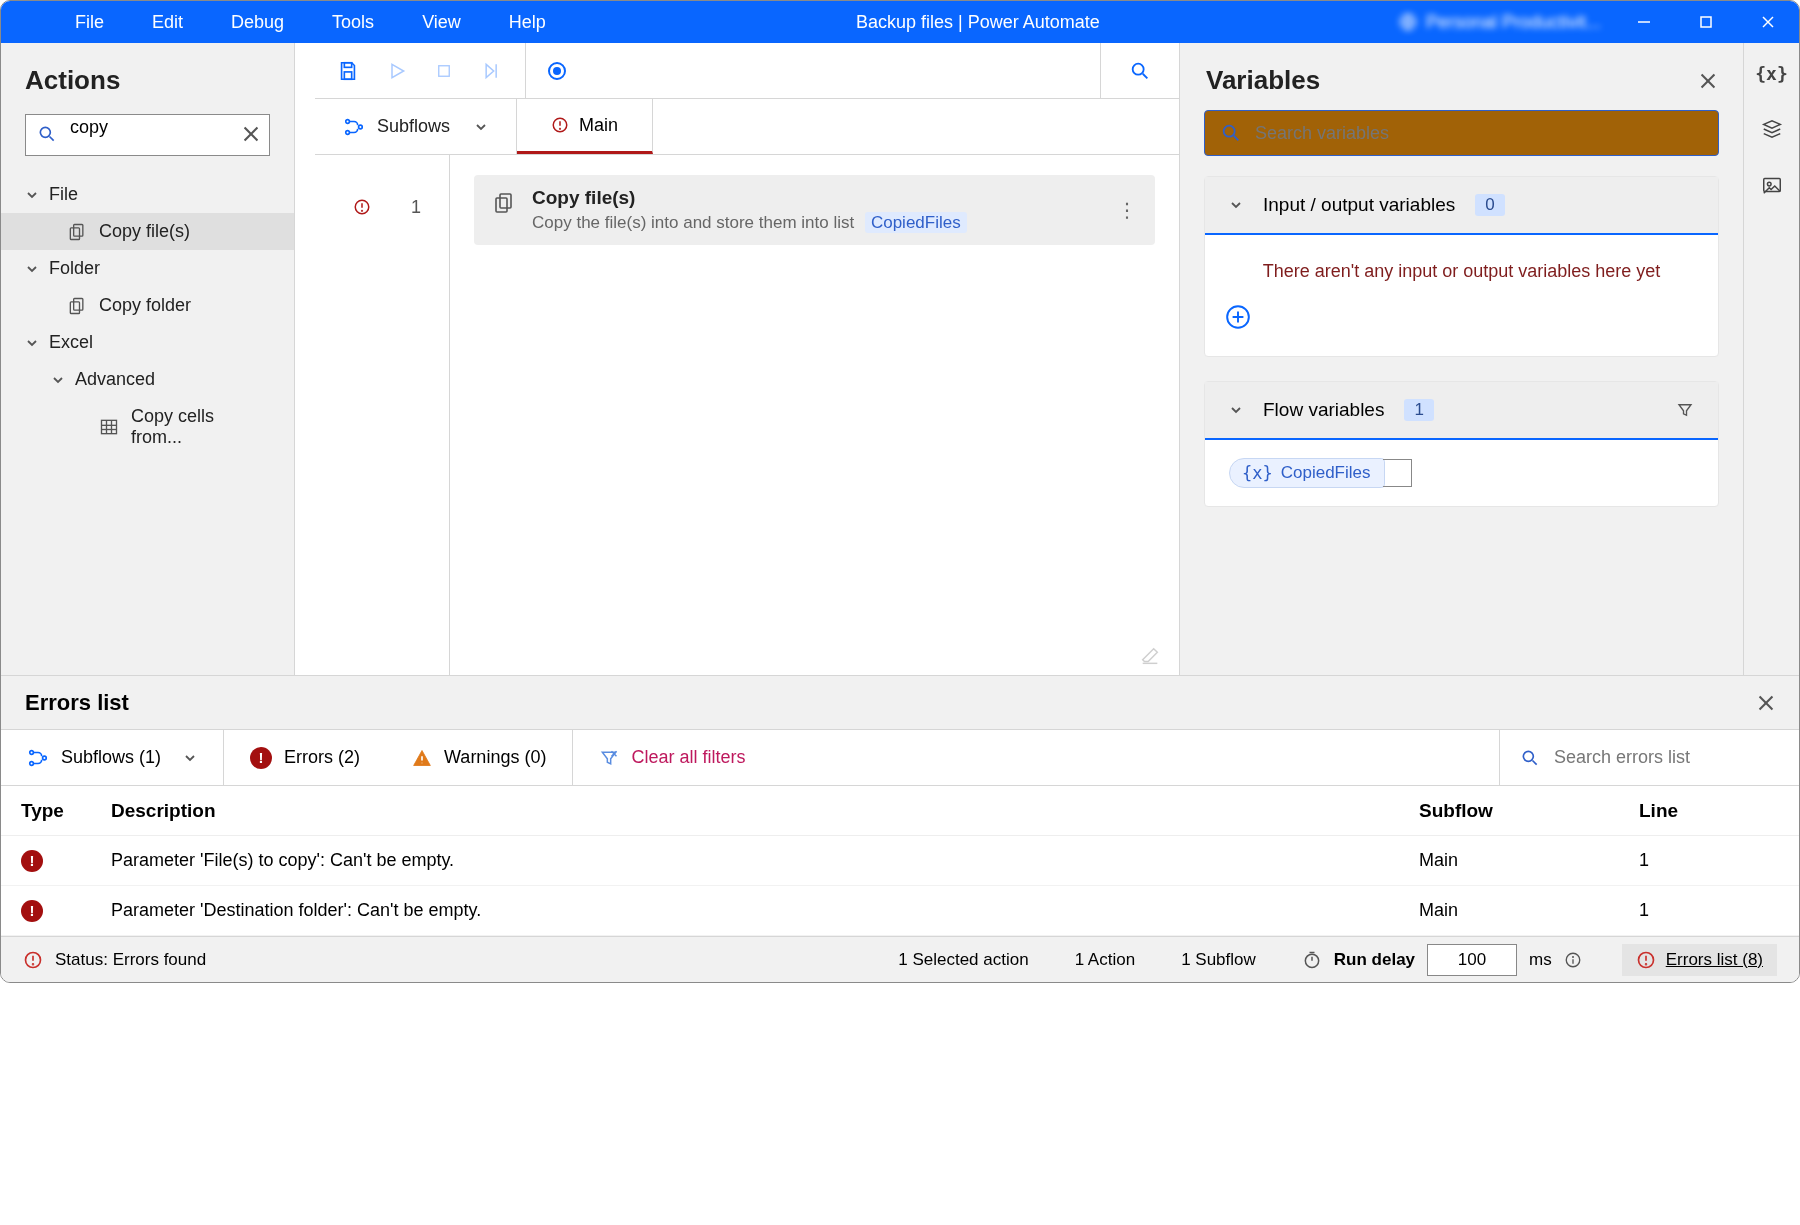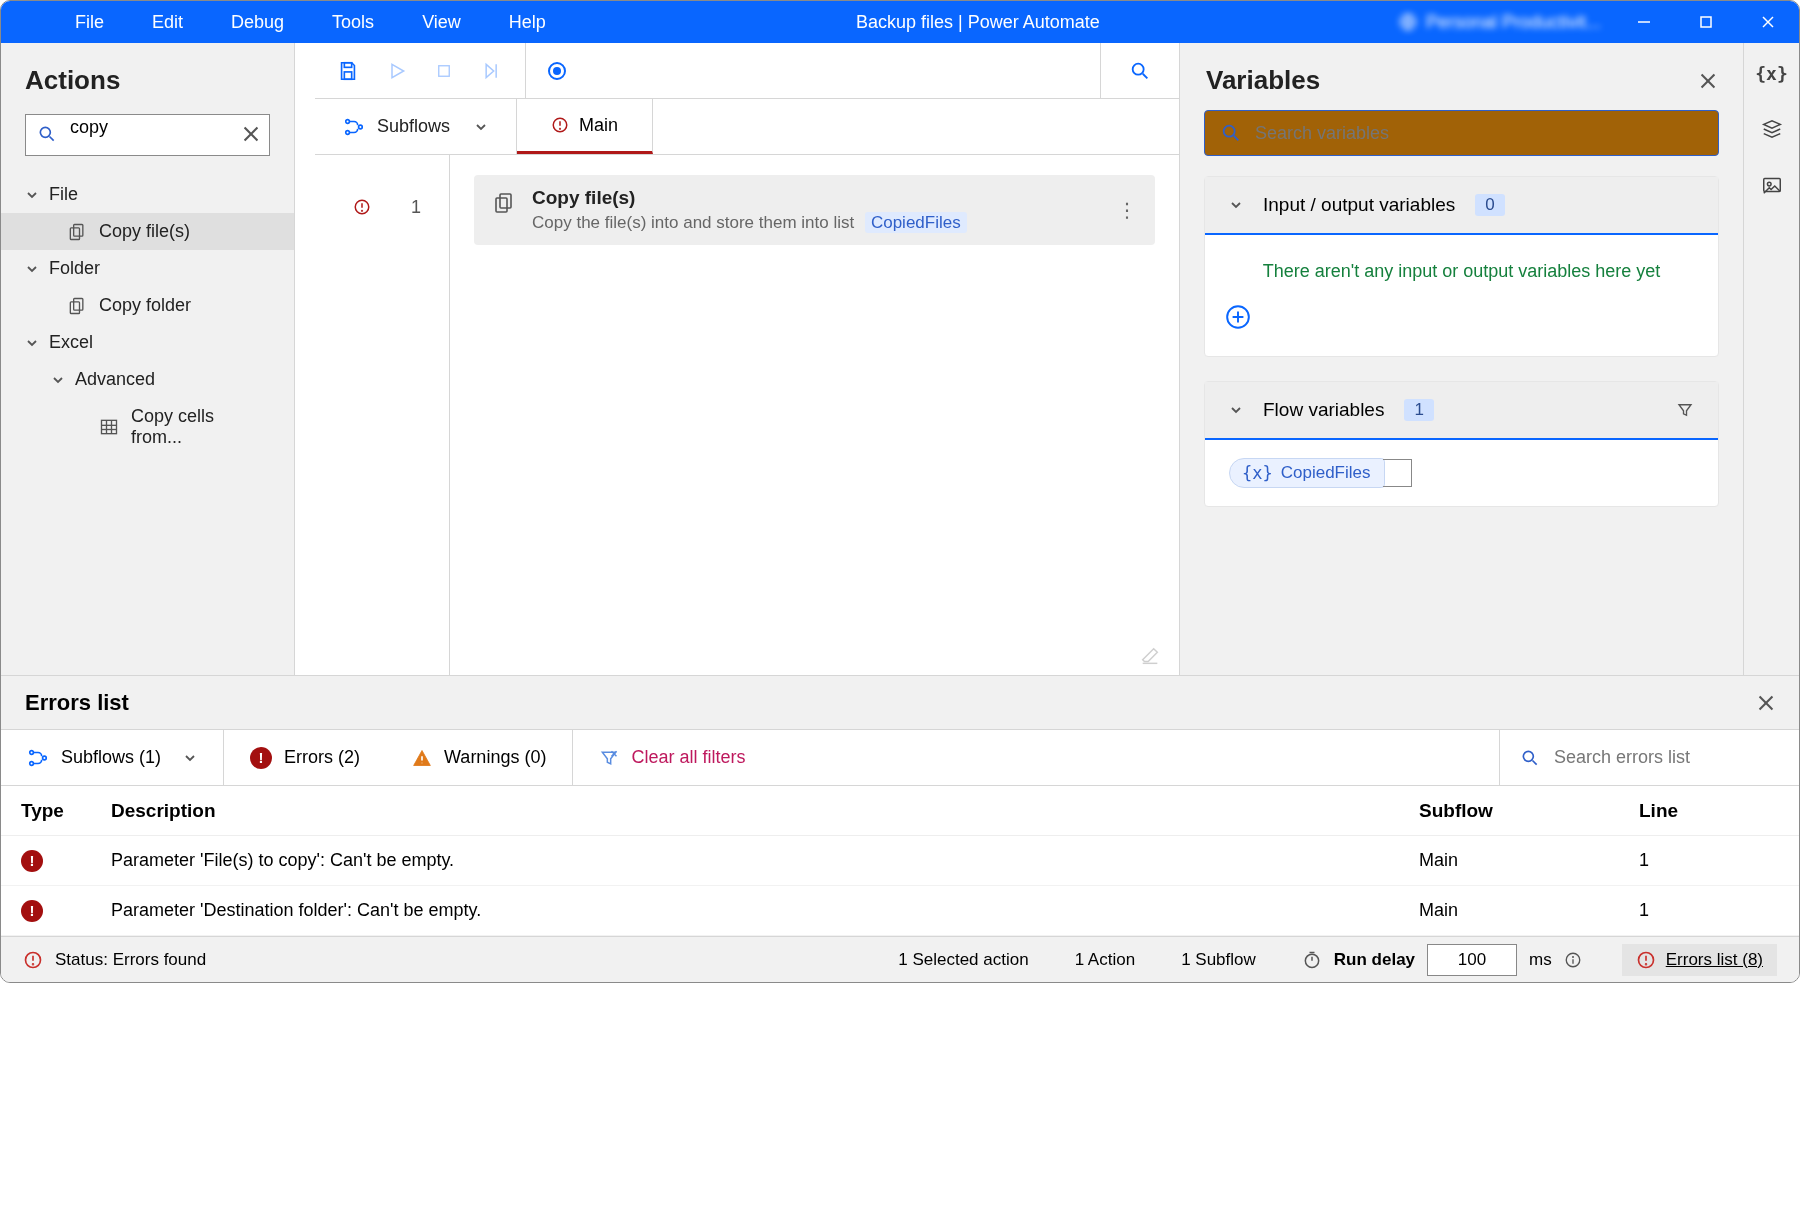--- a/index.html
+++ b/index.html
@@ -68,21 +68,21 @@
 .vars .head h2 { font-size: 26px; font-weight: 600; flex: 1; color: #222; }
 .vars .head .close { cursor: pointer; }
 .vars .searchwrap { margin: 0 24px 20px; position: relative; }
 .vars .searchwrap input { width: 100%; height: 46px; border: 1.5px solid #2f5fc9; border-radius: 4px; padding: 0 12px 0 50px; font-size: 18px; background: #a16207; }
 .vars .searchwrap .mag { position: absolute; left: 16px; top: 12px; }
 
 .vars .section { margin: 0 24px 24px; background: #fff; border: 1px solid #e6e6e6; border-radius: 4px; }
 .vars .section .shead { background: #eeeeee; height: 58px; display: flex; align-items: center; padding: 0 24px; gap: 20px; border-bottom: 2px solid #0966ff; font-size: 19px; }
 .vars .section .shead .badge { background: #d0e1ff; color: #2b4c8f; padding: 1px 10px; border-radius: 3px; font-size: 17px; }
 .vars .section .shead .grow { flex: 1; }
-.vars .section .body { padding: 26px 20px; text-align: center; color: #15803d; font-size: 18px; }
+.vars .section .body { padding: 26px 20px; text-align: center; color: #7f1d1d; font-size: 18px; }
 .vars .section .body .plus { margin-top: 22px; }
 .vars .section .body .plus svg { stroke: #0966ff; }
 .vars .section .flowvar { padding: 18px 24px; display: flex; }
 .varchip { display: inline-flex; align-items: center; gap: 8px; background: #eaf1ff; border: 1px solid #c7d7f3; border-radius: 16px 4px 4px 16px; padding: 4px 14px 4px 12px; color: #2f5fc9; font-size: 17px; position: relative; }
 .varchip::after { content:""; position:absolute; right:-28px; top:0; bottom:0; width:28px; border:1px solid #888; border-left:none; }
 
 
 .rightrail { width: 56px; background: #f1f1f1; border-left: 1px solid #d6d6d6; display: flex; flex-direction: column; align-items: center; padding-top: 20px; gap: 34px; }
 
 

